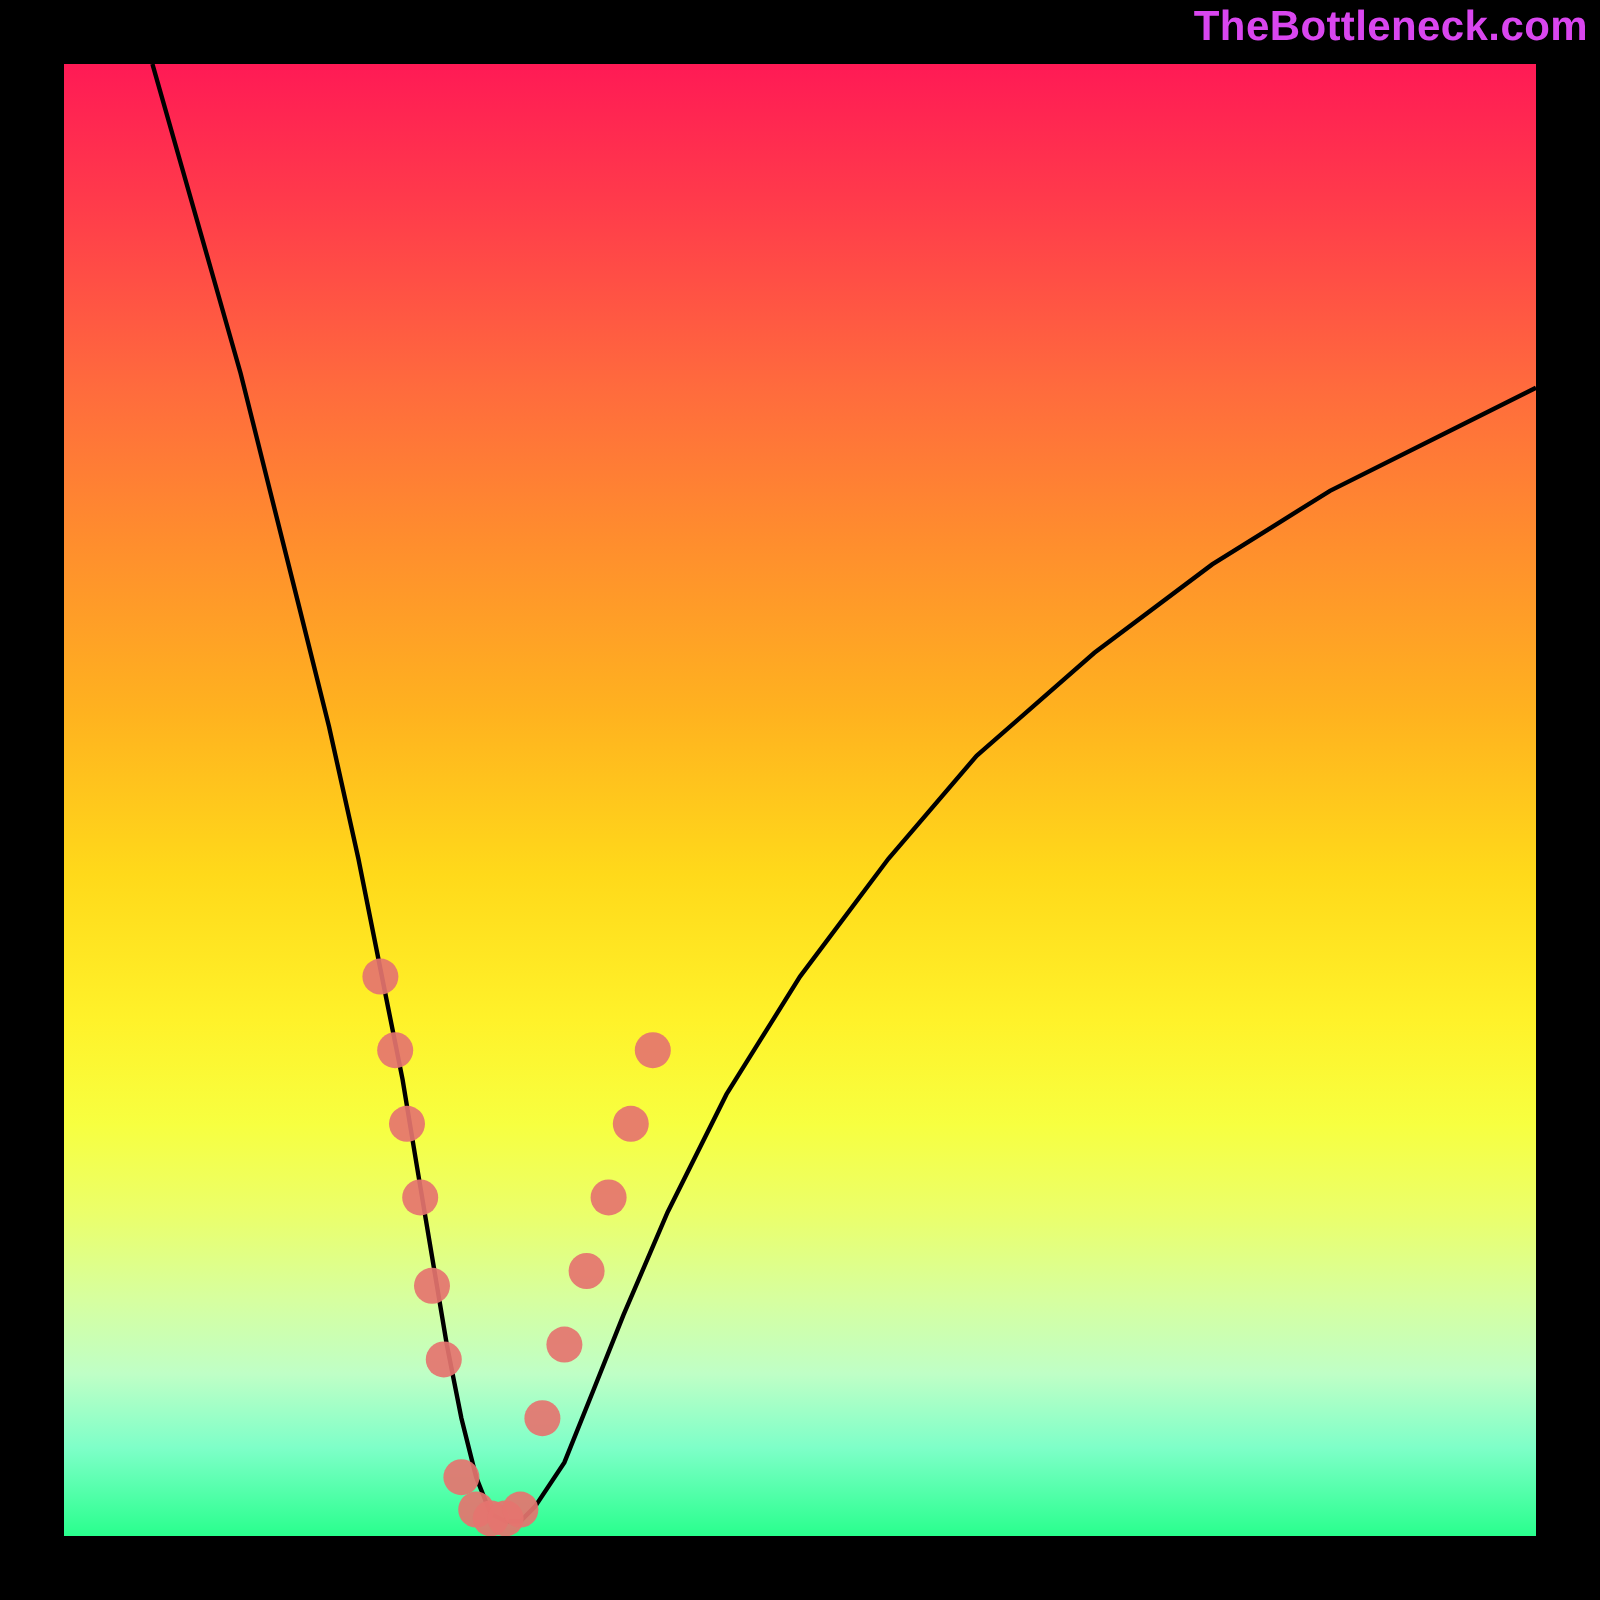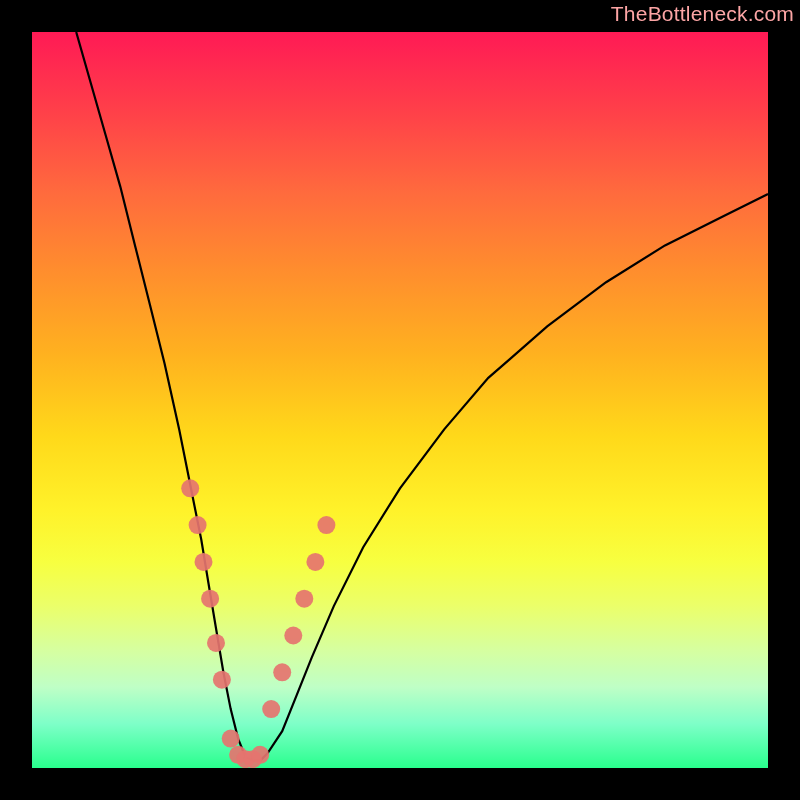--- a/index.html
+++ b/index.html
@@ -46,23 +46,23 @@
     position: absolute;
     left: 32px;
     top: 32px;
     width: 736px;
     height: 736px;
   }
   .watermark {
     position: absolute;
     top: 2px;
     right: 6px;
-    color: #fca5a5;
+    color: #d946ef;
     font-size: 21px;
-    font-weight: 400;
+    font-weight: 700;
     letter-spacing: 0.2px;
   }
 </style>
 </head>
 <body>
 
 <div class="frame">
 
   <div class="plot-area"></div>
 

